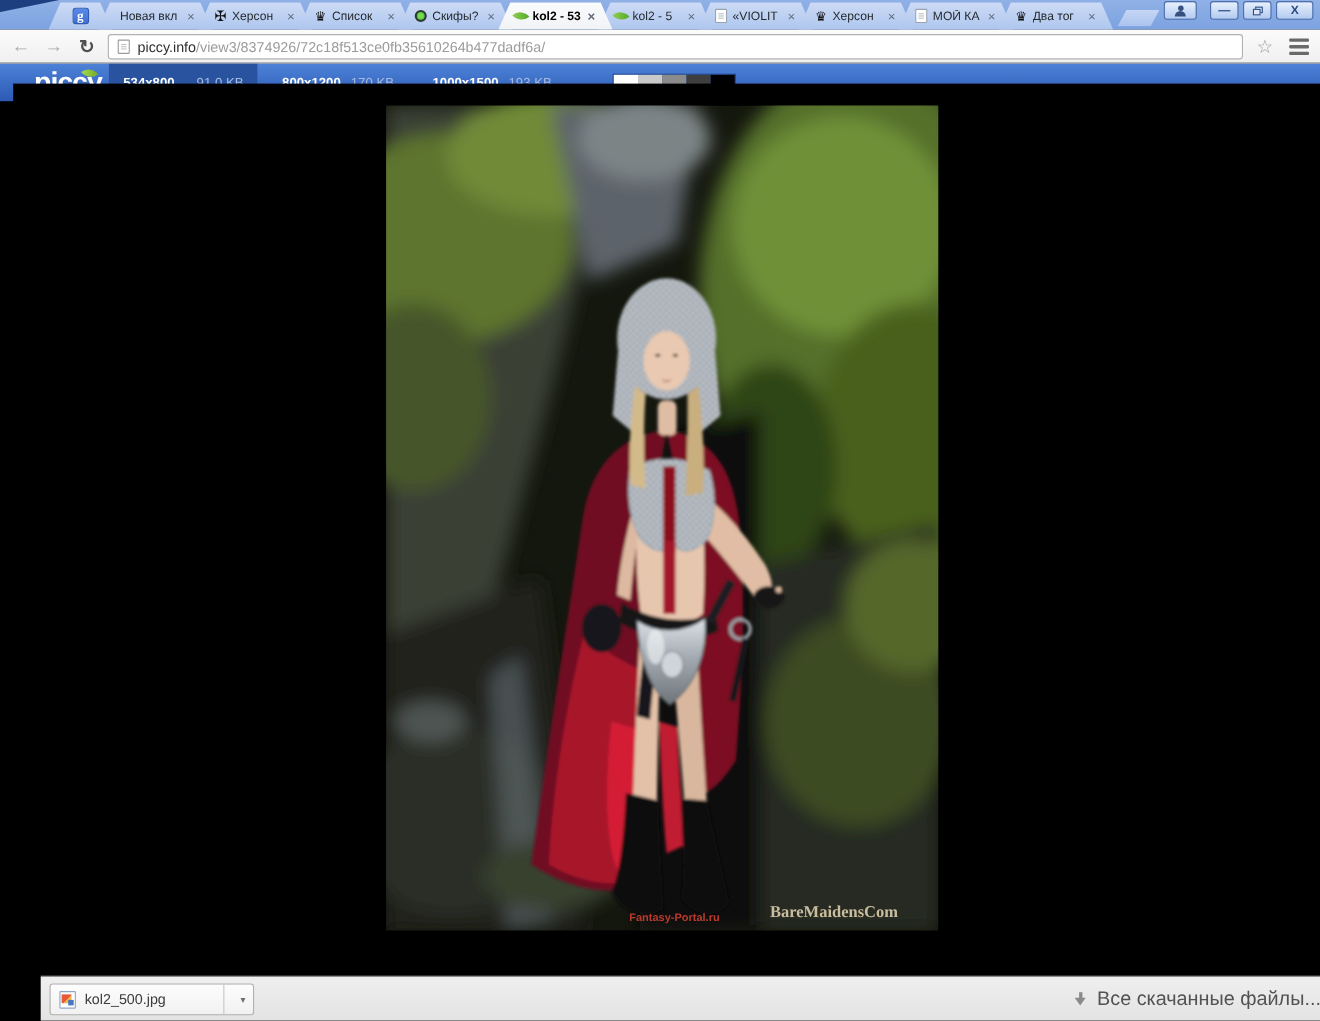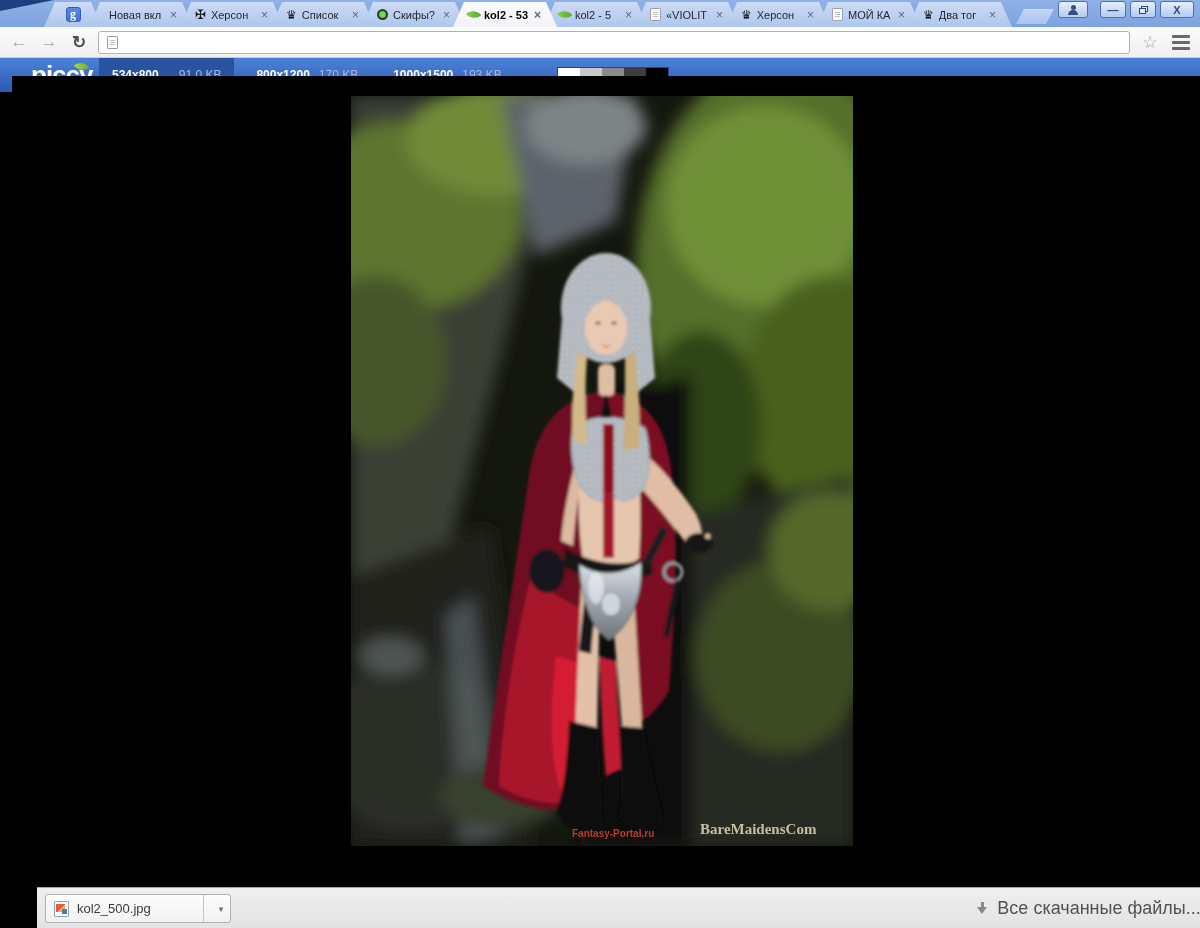--- a/index.html
+++ b/index.html
@@ -193,20 +193,21 @@
       <div class="win-btn btn-close">X</div>
     </div>
   </div>
 
   <div class="toolbar">
     <div class="nav-btn">←</div>
     <div class="nav-btn">→</div>
     <div class="nav-btn enabled">↻</div>
     <div class="omnibox">
       <span class="url-doc-icon"></span>
+      <span class="url-text"><span class="url-domain">piccy.info</span><span class="url-path">/view3/8374926/72c18f513ce0fb35610264b477dadf6a/</span></span>
     </div>
     <div class="star-btn">☆</div>
     <div class="menu-btn">
         <span></span>
         <span></span>
         <span></span>
       </div>
   </div>
 
   <div class="piccy-bar">

